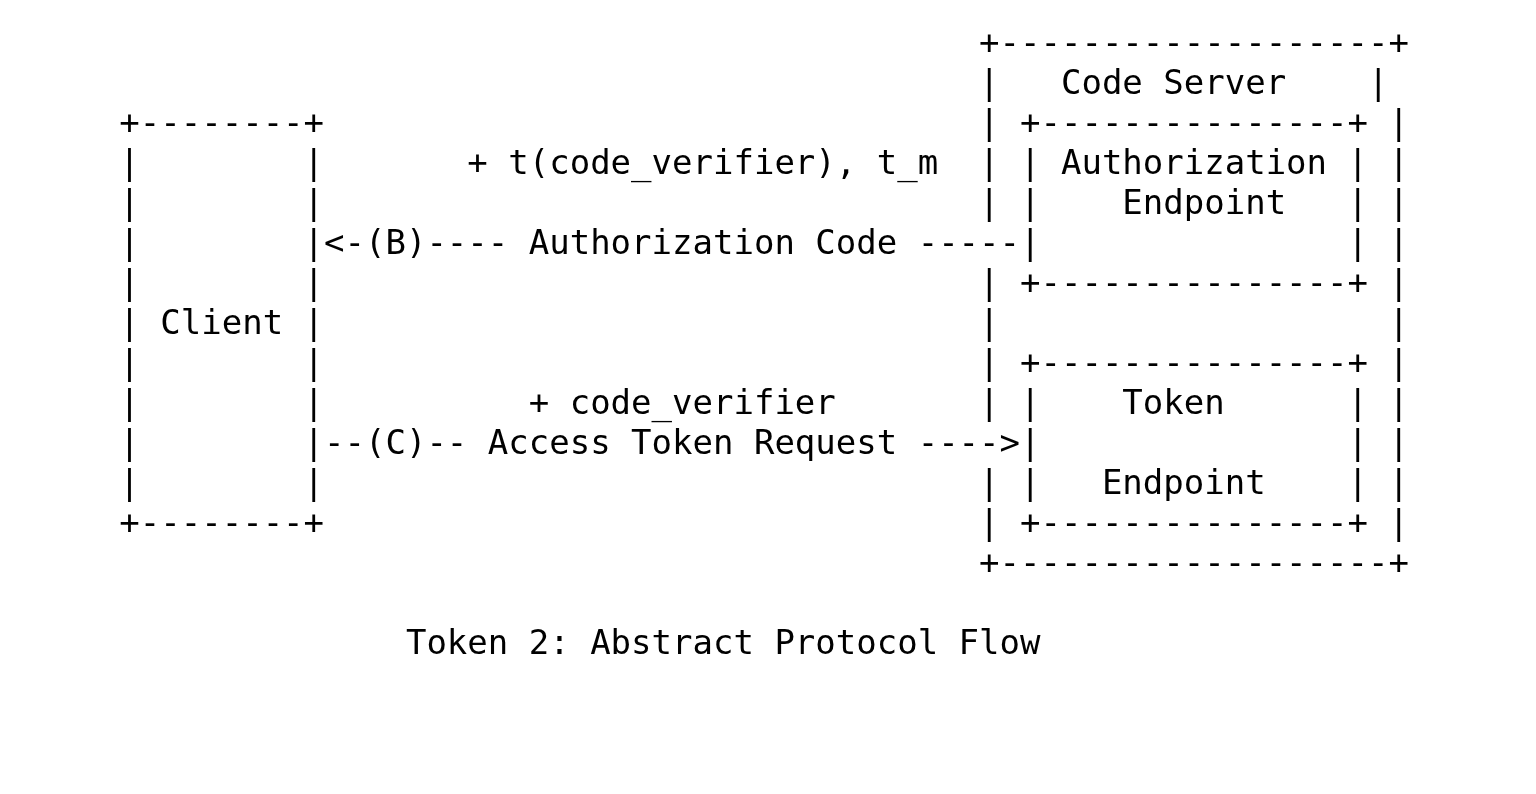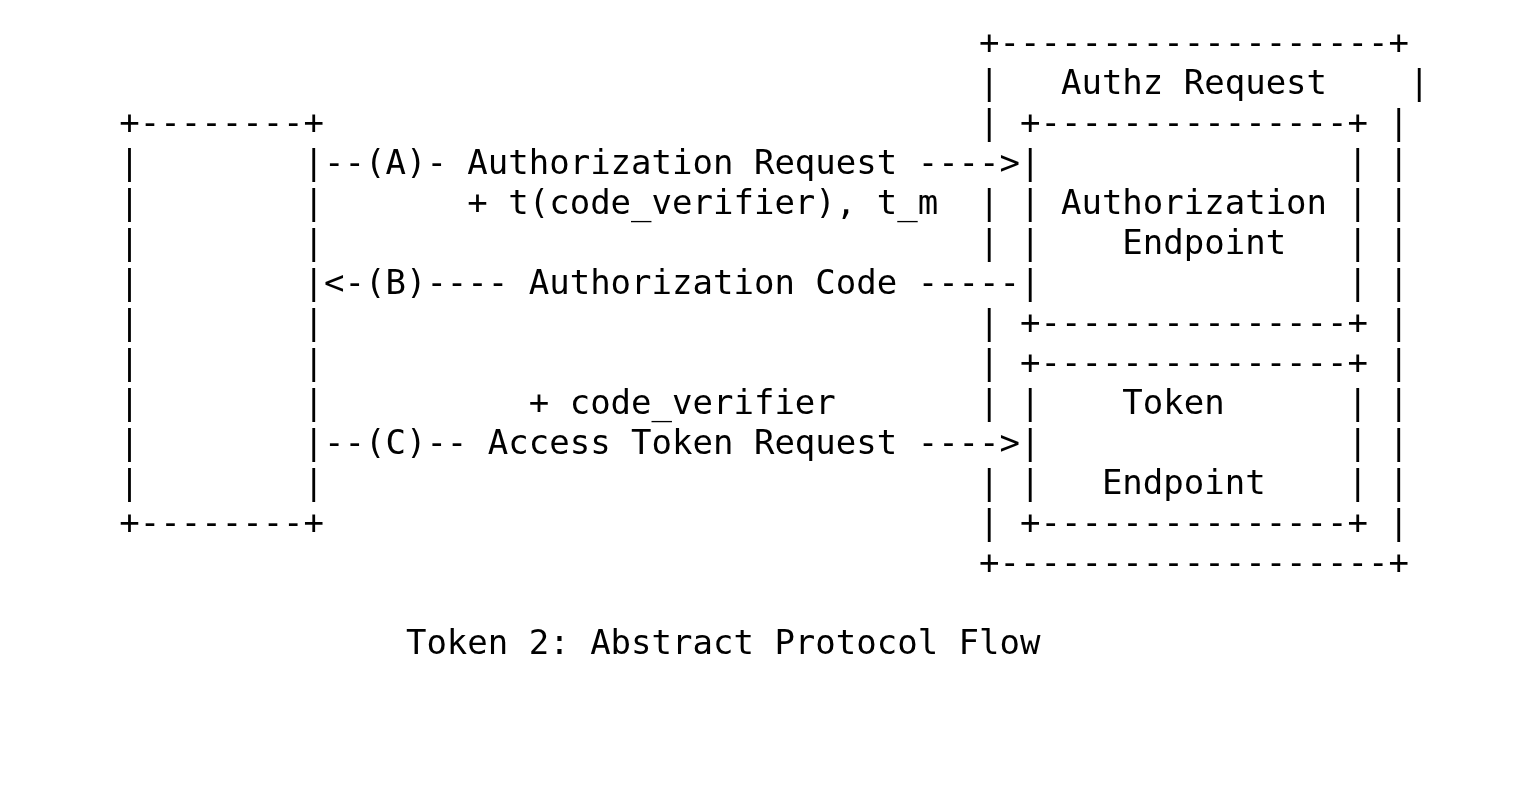--- a/index.html
+++ b/index.html
@@ -21,27 +21,27 @@
     white-space: pre;
     min-height: 40px;
   }
 </style>
 </head>
 <body>
 
 <div class="page">
   <div class="ascii">
     <div class="row">                                               +-------------------+</div>
-    <div class="row">                                               |   Authz Request    |</div>
+    <div class="row">                                               |   Code Server    |</div>
     <div class="row">     +--------+                                | +---------------+ |</div>
-    <div class="row">     |        |--(A)- Authorization Request ----&gt;|               | |</div>
     <div class="row">     |        |       + t(code_verifier), t_m  | | Authorization | |</div>
     <div class="row">     |        |                                | |    Endpoint   | |</div>
     <div class="row">     |        |&lt;-(B)---- Authorization Code -----|               | |</div>
     <div class="row">     |        |                                | +---------------+ |</div>
+    <div class="row">     | Client |                                |                   |</div>
     <div class="row">     |        |                                | +---------------+ |</div>
     <div class="row">     |        |          + code_verifier       | |    Token      | |</div>
     <div class="row">     |        |--(C)-- Access Token Request ----&gt;|               | |</div>
     <div class="row">     |        |                                | |   Endpoint    | |</div>
     <div class="row">     +--------+                                | +---------------+ |</div>
     <div class="row">                                               +-------------------+</div>
     <div class="row"> </div>
     <div class="row">                   Token 2: Abstract Protocol Flow</div>
   </div>
 </div>

